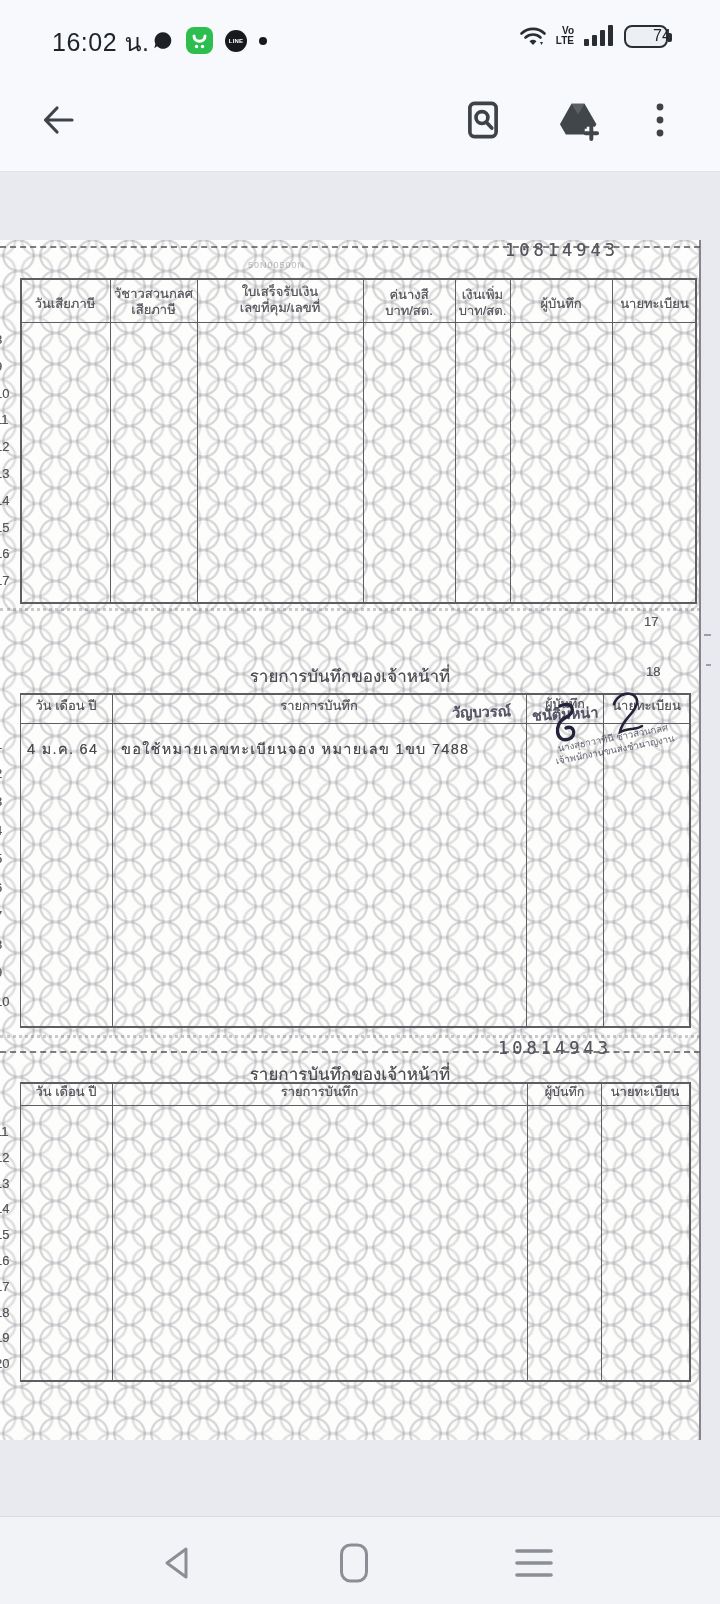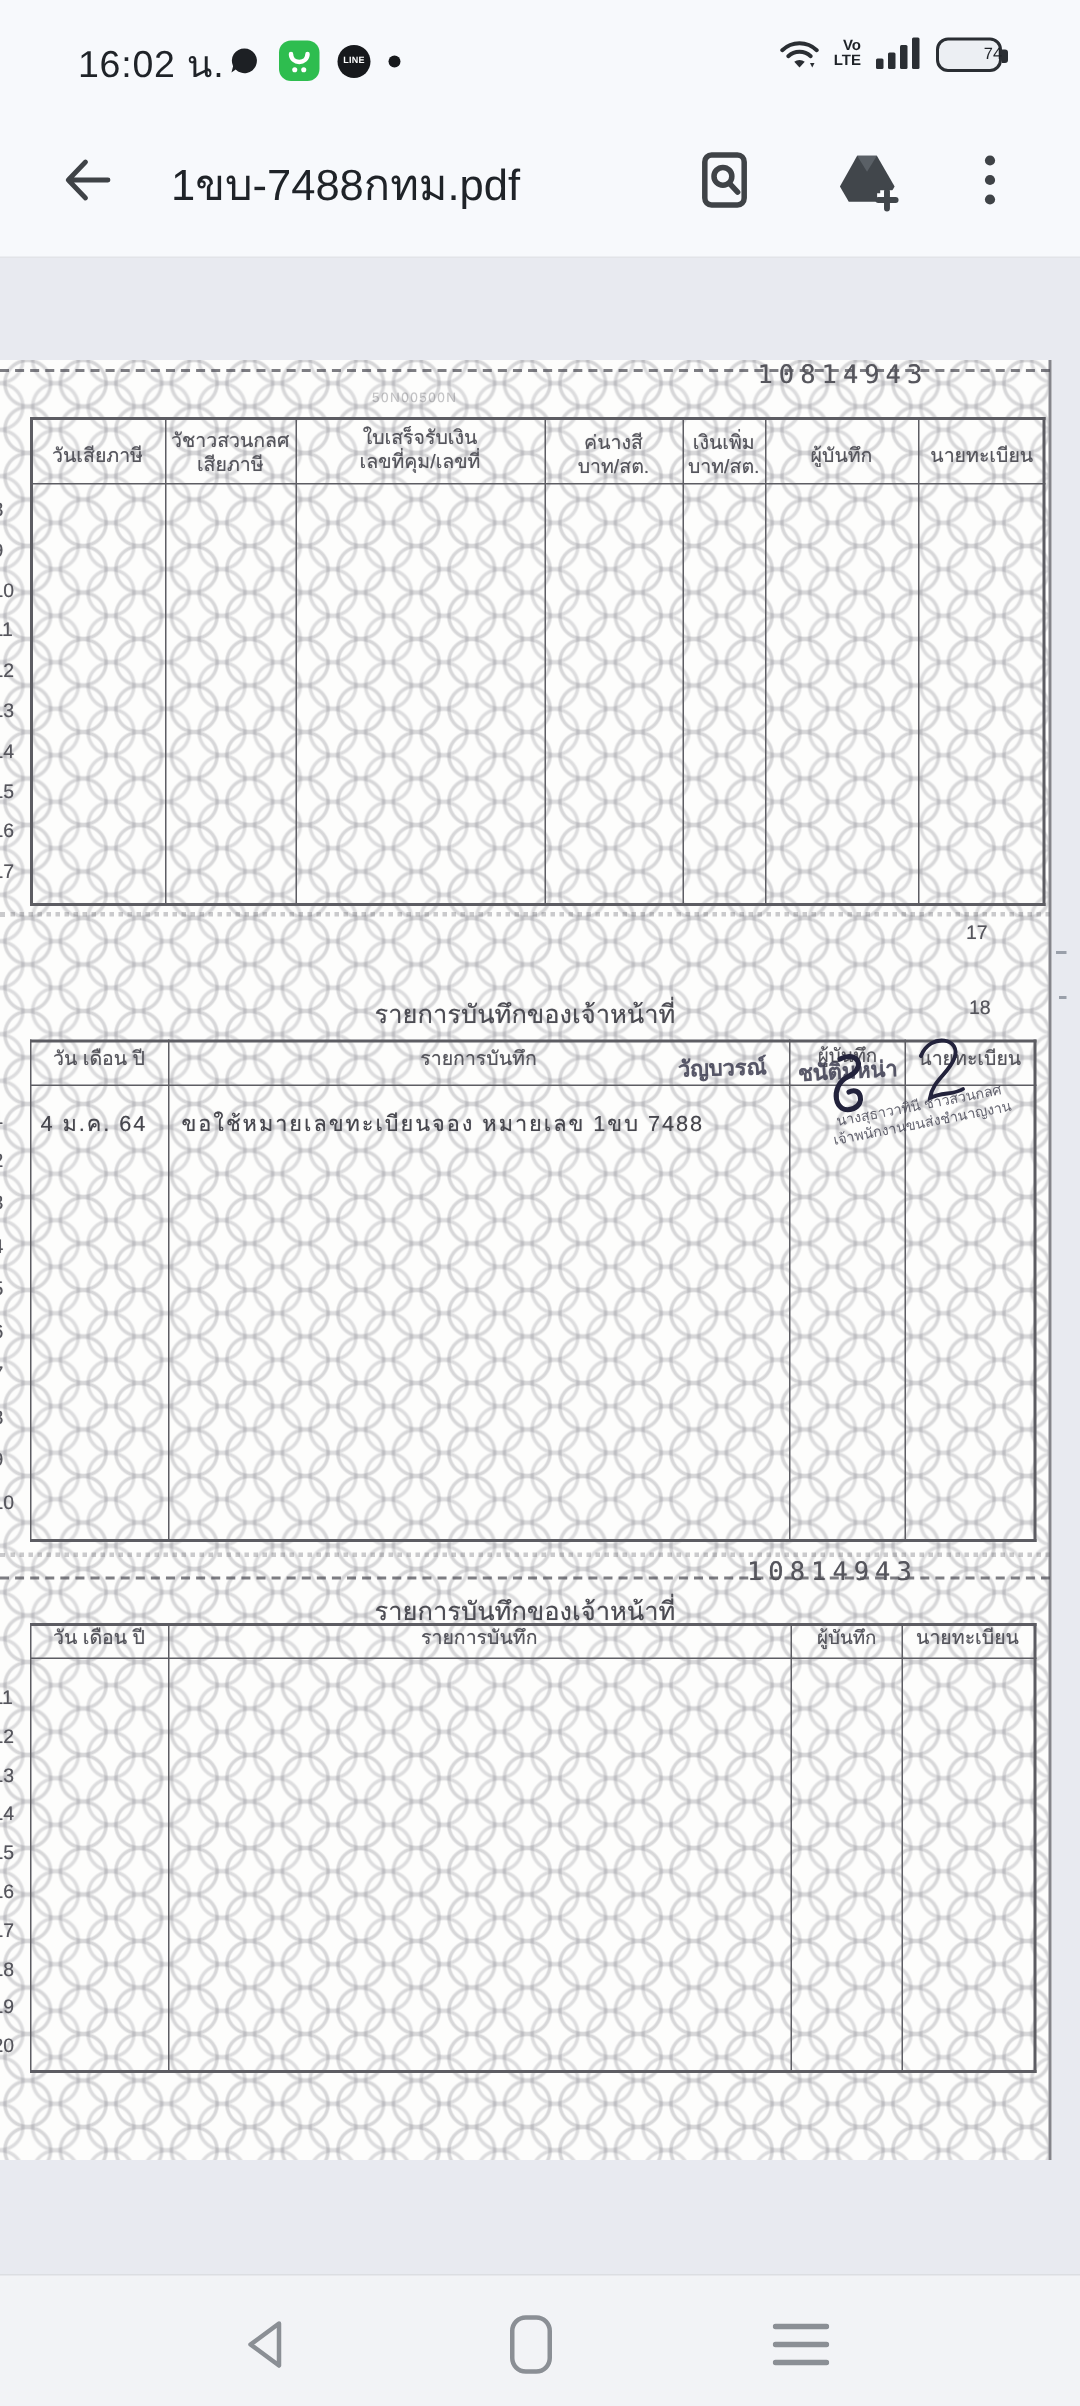--- a/index.html
+++ b/index.html
@@ -13,21 +13,21 @@
   .sb-time{position:absolute;left:52px;top:22px;font-size:25px;color:#1f2328;letter-spacing:.5px;}
   .sb-noti{position:absolute;left:152px;top:27px;display:flex;align-items:center;gap:12px;}
   .sb-right{position:absolute;right:52px;top:24px;display:flex;align-items:center;gap:10px;}
   .bubble-icon{width:22px;height:22px;}
   .green-app{width:27px;height:27px;border-radius:8px;background:#2ebd4f;position:relative;}
   .line-icon{width:22px;height:22px;border-radius:50%;background:#17191c;color:#fff;
     display:flex;align-items:center;justify-content:center;font-size:6px;font-weight:bold;letter-spacing:.2px;}
   .noti-dot{width:8px;height:8px;border-radius:50%;background:#17191c;}
   .volte{font-size:10px;font-weight:bold;color:#1f2328;line-height:10px;text-align:right;}
   .battery{position:relative;width:44px;height:23px;border:2px solid #2a2e33;border-radius:8px;
-    display:flex;align-items:center;justify-content:center;font-size:11px;color:#1f2328;background:#eceff3;padding-left:32px;}
+    display:flex;align-items:center;justify-content:center;font-size:16px;color:#1f2328;background:#eceff3;padding-left:32px;}
   .battery:after{content:"";position:absolute;right:-6px;top:6px;width:4px;height:9px;background:#2a2e33;border-radius:0 2px 2px 0;}
   
   .app-bar{position:absolute;left:0;top:70px;width:720px;height:102px;background:#f7f9fc;border-bottom:1px solid #e2e4e8;}
   .ab-back{position:absolute;left:38px;top:30px;width:40px;height:40px;}
   .ab-title{position:absolute;left:114px;top:30px;font-size:29px;color:#1f2328;white-space:nowrap;}
   .ab-find{position:absolute;left:462px;top:29px;width:42px;height:42px;}
   .ab-drive{position:absolute;left:556px;top:28px;width:46px;height:46px;}
   .ab-menu{position:absolute;left:648px;top:29px;width:24px;height:42px;}
   
   .viewer{position:absolute;left:0;top:172px;width:720px;height:1344px;background:#e8eaf0;}
@@ -104,21 +104,20 @@
       <div class="battery">
         <span>74</span>
       </div>
     </div>
   </div>
 
   <div class="app-bar">
     <svg class="ab-back" viewBox="0 0 40 40">
       <path d="M34 20 H8 M19 8 L7.5 20 L19 32" stroke="#3f4347" stroke-width="3.2" fill="none" stroke-linecap="round" stroke-linejoin="round"></path>
     </svg>
-    <div class="ab-title">1ขบ-7488กทม.pdf</div>
     <svg class="ab-find" viewBox="0 0 24 24">
       <rect x="4.5" y="2.5" width="15" height="19" rx="2.6" stroke="#3f4347" stroke-width="2.1" fill="none"></rect>
       <circle cx="11.4" cy="10.6" r="3.4" stroke="#3f4347" stroke-width="2.1" fill="none"></circle>
       <path d="M13.8 13.2 L17 16.6" stroke="#3f4347" stroke-width="2.1" stroke-linecap="round"></path>
     </svg>
     <svg class="ab-drive" viewBox="0 0 28 28">
       <path d="M9.4 3.5h8.0L24.6 16l-3.6 6.2H6.0L2.4 16z" fill="#41464b"></path>
       <path d="M9.4 3.5h8.0L13.4 10z" fill="#5a6066"></path>
       <path d="M21.5 17.5v8 M17.5 21.5h8" stroke="#fbfcfe" stroke-width="5.5"></path>
       <path d="M21.5 18v7 M18 21.5h7" stroke="#41464b" stroke-width="2.4" stroke-linecap="round"></path>

